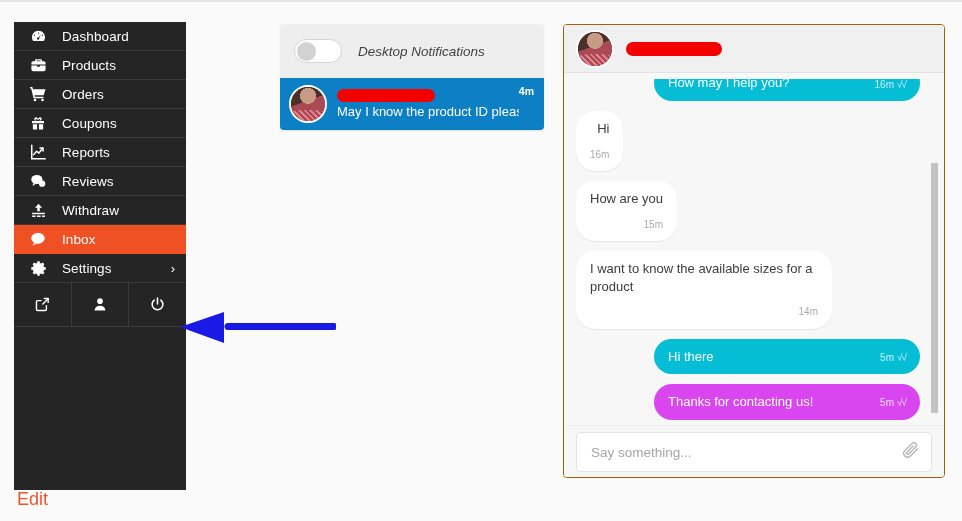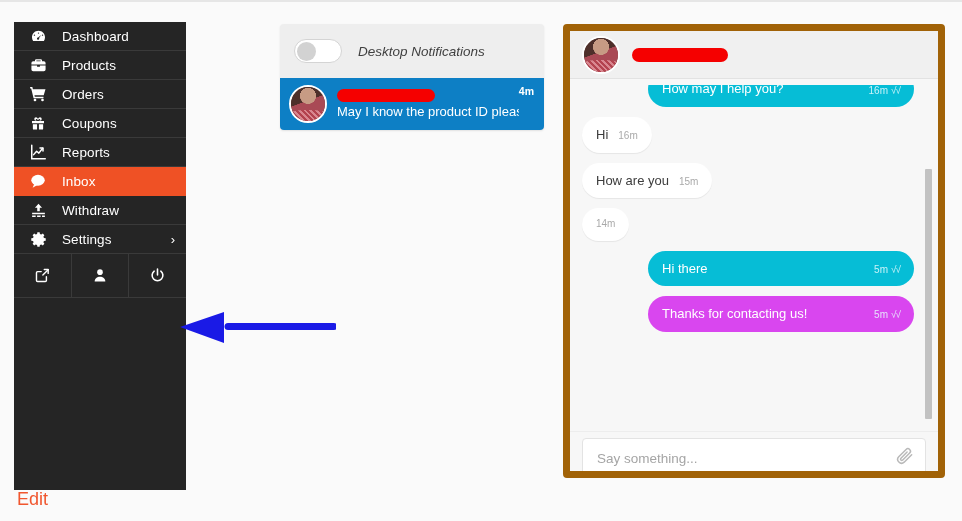--- a/index.html
+++ b/index.html
@@ -175,21 +175,21 @@
     margin-top: 7px;
     flex: 0 0 auto;
   }
 
   
   #chat-panel {
     position: absolute;
     left: 563px; top: 22px;
     width: 382px; height: 454px;
     background: #f7f7f7;
-    border: 7px solid #a16207;
+    border: 1px solid #a16207;
     border-radius: 4px;
     overflow: hidden;
   }
   #chat-header {
     height: 48px;
     background: #f0f0f0;
     border-bottom: 1px solid #e2e2e2;
     display: flex;
     align-items: center;
     padding: 0 12px;
@@ -217,20 +217,21 @@
     font-size: 13px;
     line-height: 1.35;
     display: flex;
     align-items: flex-end;
     gap: 10px;
   }
   .bubble.in {
     background: #ffffff;
     color: #3c3c3c;
     box-shadow: 0 1px 1px rgba(0,0,0,.07);
+    flex-direction: column;
   }
   .bubble.out {
     background: #06bdd6;
     color: #ffffff;
     min-width: 266px;
   }
   .bubble .b-text { flex: 1 1 auto; }
   .bubble .b-meta {
     flex: 0 0 auto;
     font-size: 10px;
@@ -349,39 +350,49 @@
       <span class="nv-icon">
         <svg width="19" height="18" viewBox="0 0 24 24" fill="none" stroke="#fff" stroke-width="2">
             <path d="M3 3v18h18" stroke-linecap="round"></path>
             <path d="M5.5 15.5l4-4.5 3 2.5 5-6.5" stroke-linecap="round" stroke-linejoin="round"></path>
             <path d="M14 6.5h4v4" stroke-linecap="round" stroke-linejoin="round"></path>
           </svg>
       </span>
       <span class="nv-label">Reports</span>
     </div>
 
+    <div class="nav-item">
+      <span class="nv-icon">
+        <svg width="18" height="18" viewBox="0 0 24 24" fill="#fff">
+            <ellipse cx="10.5" cy="10" rx="7.5" ry="6"></ellipse>
+            <path d="M6 14.5l-1.5 4 5-2.8z"></path>
+            <circle cx="17.5" cy="15.5" r="4.2"></circle>
+          </svg>
+      </span>
+      <span class="nv-label">Reviews</span>
+    </div>
+
+    <div class="nav-item">
+      <span class="nv-icon">
+        <svg width="17" height="17" viewBox="0 0 24 24" fill="#fff">
+            <path d="M12 2.5l5 5.5h-3.2v5h-3.6v-5H7l5-5.5z"></path>
+            <path d="M3 15h18v2.2H3V15zM3 19h5v2H3v-2zm7 0h5v2h-5v-2zm7 0h4v2h-4v-2z"></path>
+          </svg>
+      </span>
+      <span class="nv-label">Withdraw</span>
+    </div>
 
     <div class="nav-item active" style="background: rgb(239, 81, 37); border-bottom-color: rgb(239, 81, 37);">
       <span class="nv-icon">
         <svg width="18" height="18" viewBox="0 0 24 24" fill="#fff">
             <ellipse cx="12" cy="11" rx="9" ry="7.2"></ellipse>
             <path d="M7 16l-2.2 5 6.5-3.6z"></path>
           </svg>
       </span>
       <span class="nv-label">Inbox</span>
-    </div>
-
-    <div class="nav-item">
-      <span class="nv-icon">
-        <svg width="17" height="17" viewBox="0 0 24 24" fill="#fff">
-            <path d="M12 2.5l5 5.5h-3.2v5h-3.6v-5H7l5-5.5z"></path>
-            <path d="M3 15h18v2.2H3V15zM3 19h5v2H3v-2zm7 0h5v2h-5v-2zm7 0h4v2h-4v-2z"></path>
-          </svg>
-      </span>
-      <span class="nv-label">Withdraw</span>
     </div>
 
     <div class="nav-item">
       <span class="nv-icon">
         <svg width="17" height="17" viewBox="0 0 24 24" fill="#fff">
             <path d="M12 8.4a3.6 3.6 0 1 0 0 7.2 3.6 3.6 0 0 0 0-7.2zm0 2a1.6 1.6 0 1 1 0 3.2 1.6 1.6 0 0 1 0-3.2z"></path>
             <path d="M10.4 1.8h3.2l.4 2.5 2 .8 2.1-1.4 2.2 2.2-1.4 2.1.8 2 2.5.4v3.2l-2.5.4-.8 2 1.4 2.1-2.2 2.2-2.1-1.4-2 .8-.4 2.5h-3.2l-.4-2.5-2-.8-2.1 1.4-2.2-2.2 1.4-2.1-.8-2-2.5-.4v-3.2l2.5-.4.8-2L3.7 5.9l2.2-2.2L8 5.1l2-.8.4-2.5z"></path>
           </svg>
       </span>
       <span class="nv-label">Settings</span>
@@ -471,20 +482,21 @@
 
       <div class="msg-row in">
         <div class="bubble in" style="background: rgb(255, 255, 255);">
           <span class="b-text">How are you</span>
           <span class="b-meta">15m</span>
         </div>
       </div>
 
       <div class="msg-row in">
         <div class="bubble in" style="max-width: 256px; background: rgb(255, 255, 255);">
+          <span class="b-text">I want to know the available sizes for a product</span>
           <span class="b-meta">14m</span>
         </div>
       </div>
 
       <div class="msg-row out">
         <div class="bubble out" style="background: rgb(6, 189, 214);">
           <span class="b-text">Hi there</span>
           <span class="b-meta">
             <span>5m</span><span class="b-ticks">√√</span>
           </span>

